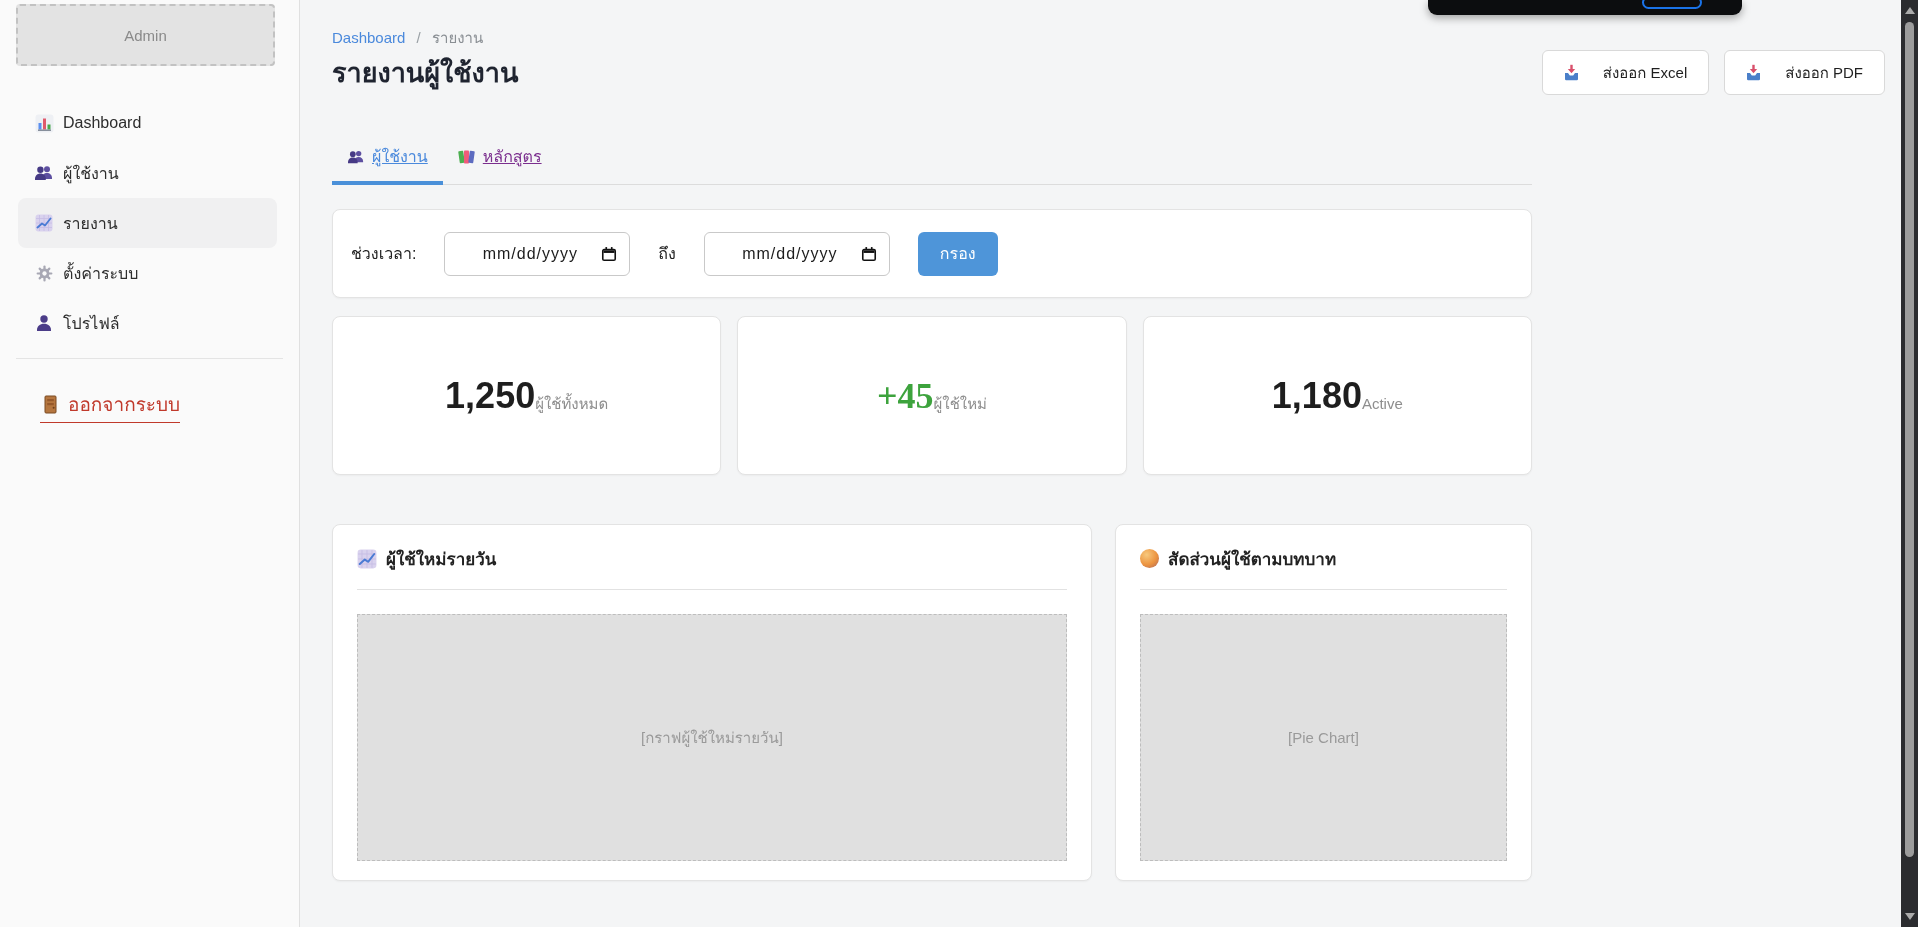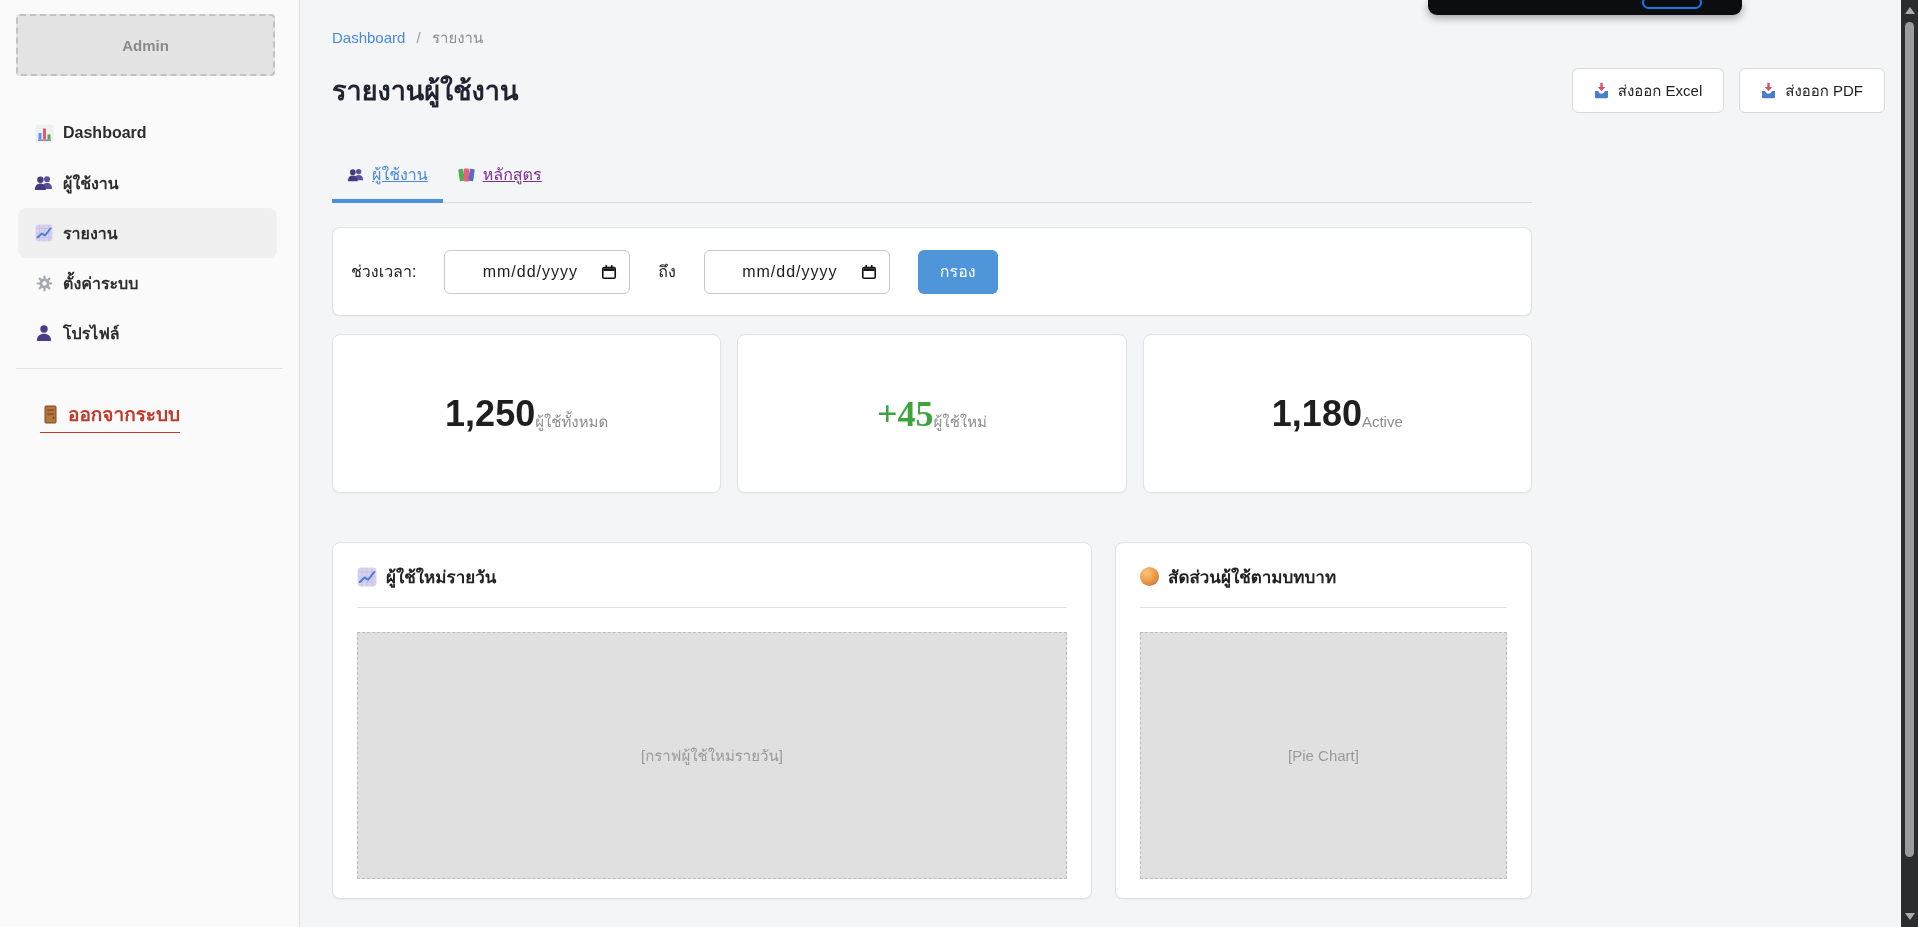--- a/index.html
+++ b/index.html
@@ -5,22 +5,21 @@
   * { margin:0; padding:0; box-sizing:border-box; }
   html,body { width:1918px; height:927px; overflow:hidden; }
   body {
     font-family:"Liberation Sans","DejaVu Sans",sans-serif;
     background:#f4f5f6; color:#212529; display:flex; position:relative;
   }
   
   .sidebar {
     width:300px; min-width:300px; height:100%;
     background:#fafafa; border-right:1px solid #e0e0e0;
-    padding-top:14px;
-    font-weight:bold;
+    padding-top:4px;
   }
   .brand-box {
     margin:0 24px 0 16px; height:62px;
     background:#e3e3e3; border:2px dashed #c2c2c2; border-radius:4px;
     display:flex; align-items:center; justify-content:center;
     color:#8a8a8a; font-size:15px;
   }
   .nav { margin-top:32px; }
   .nav-item {
     margin:0 22px 0 18px; height:50px; border-radius:8px;
@@ -34,27 +33,27 @@
     display:inline-flex; align-items:center; margin:30px 0 0 40px;
     color:#c0392b; font-size:19px; cursor:pointer;
     border-bottom:1px solid #c0392b; padding-bottom:3px;
   }
   .logout .nav-icon { margin-right:8px; }
   
   .main { flex:1; padding:26px 33px 0 32px; }
   .breadcrumb { font-size:15px; color:#8a8f94; }
   .breadcrumb .bc-link { color:#4a89dc; cursor:pointer; }
   .breadcrumb .bc-sep { margin:0 7px; color:#9aa0a5; }
-  .header-row { display:flex; align-items:center; justify-content:space-between; margin-top:18px; }
+  .header-row { display:flex; align-items:center; justify-content:space-between; }
   .page-title { font-size:27px; font-weight:bold; color:#1f2430; }
   .export-group { display:flex; gap:15px; }
   .btn-export {
     height:45px; padding:0 21px; background:#fff; border:1px solid #d9d9d9;
     border-radius:6px; font-size:15px; color:#1f1f1f;
-    display:inline-flex; align-items:center; gap:9px; cursor:pointer;
+    display:inline-flex; align-items:center; gap:24px; cursor:pointer;
     font-family:inherit;
   }
   .content { width:1200px; }
   
   .tabs { margin-top:40px; display:flex; border-bottom:1px solid #dcdcdc; }
   .tab {
     display:inline-flex; align-items:center; gap:7px;
     padding:9px 15px 12px 15px; font-size:16px; cursor:pointer;
     border-bottom:4px solid transparent; margin-bottom:-1px;
   }

